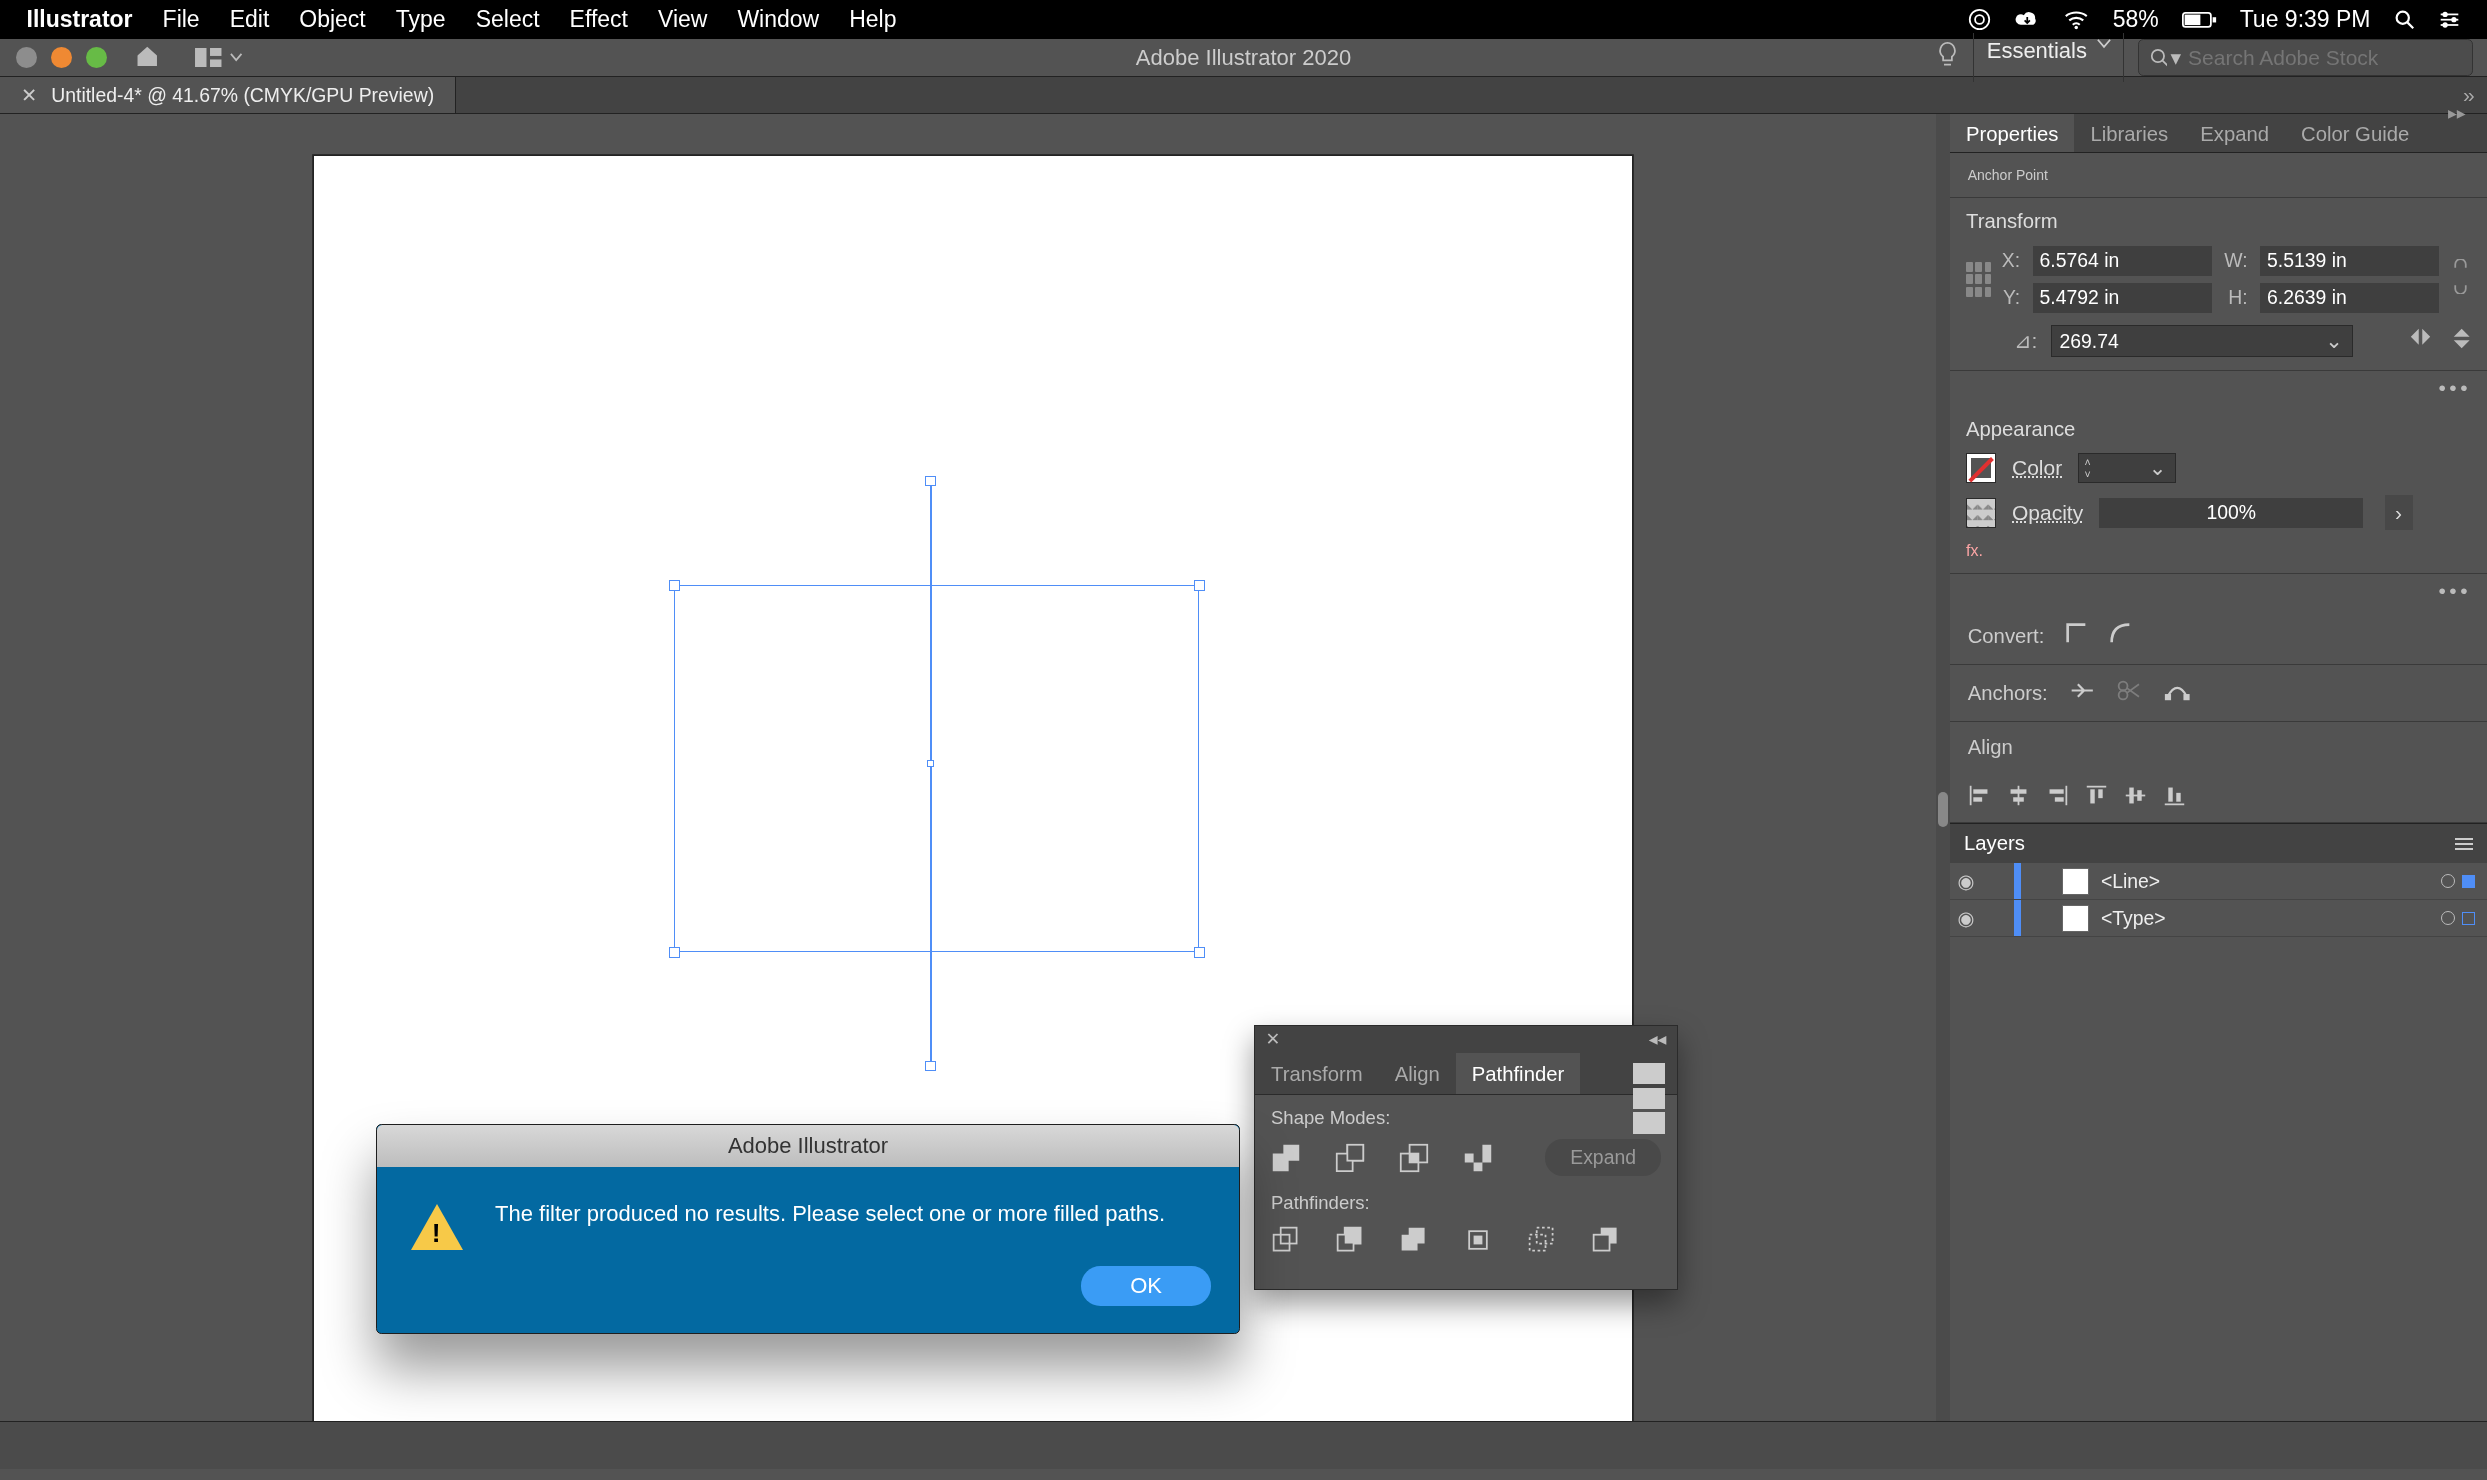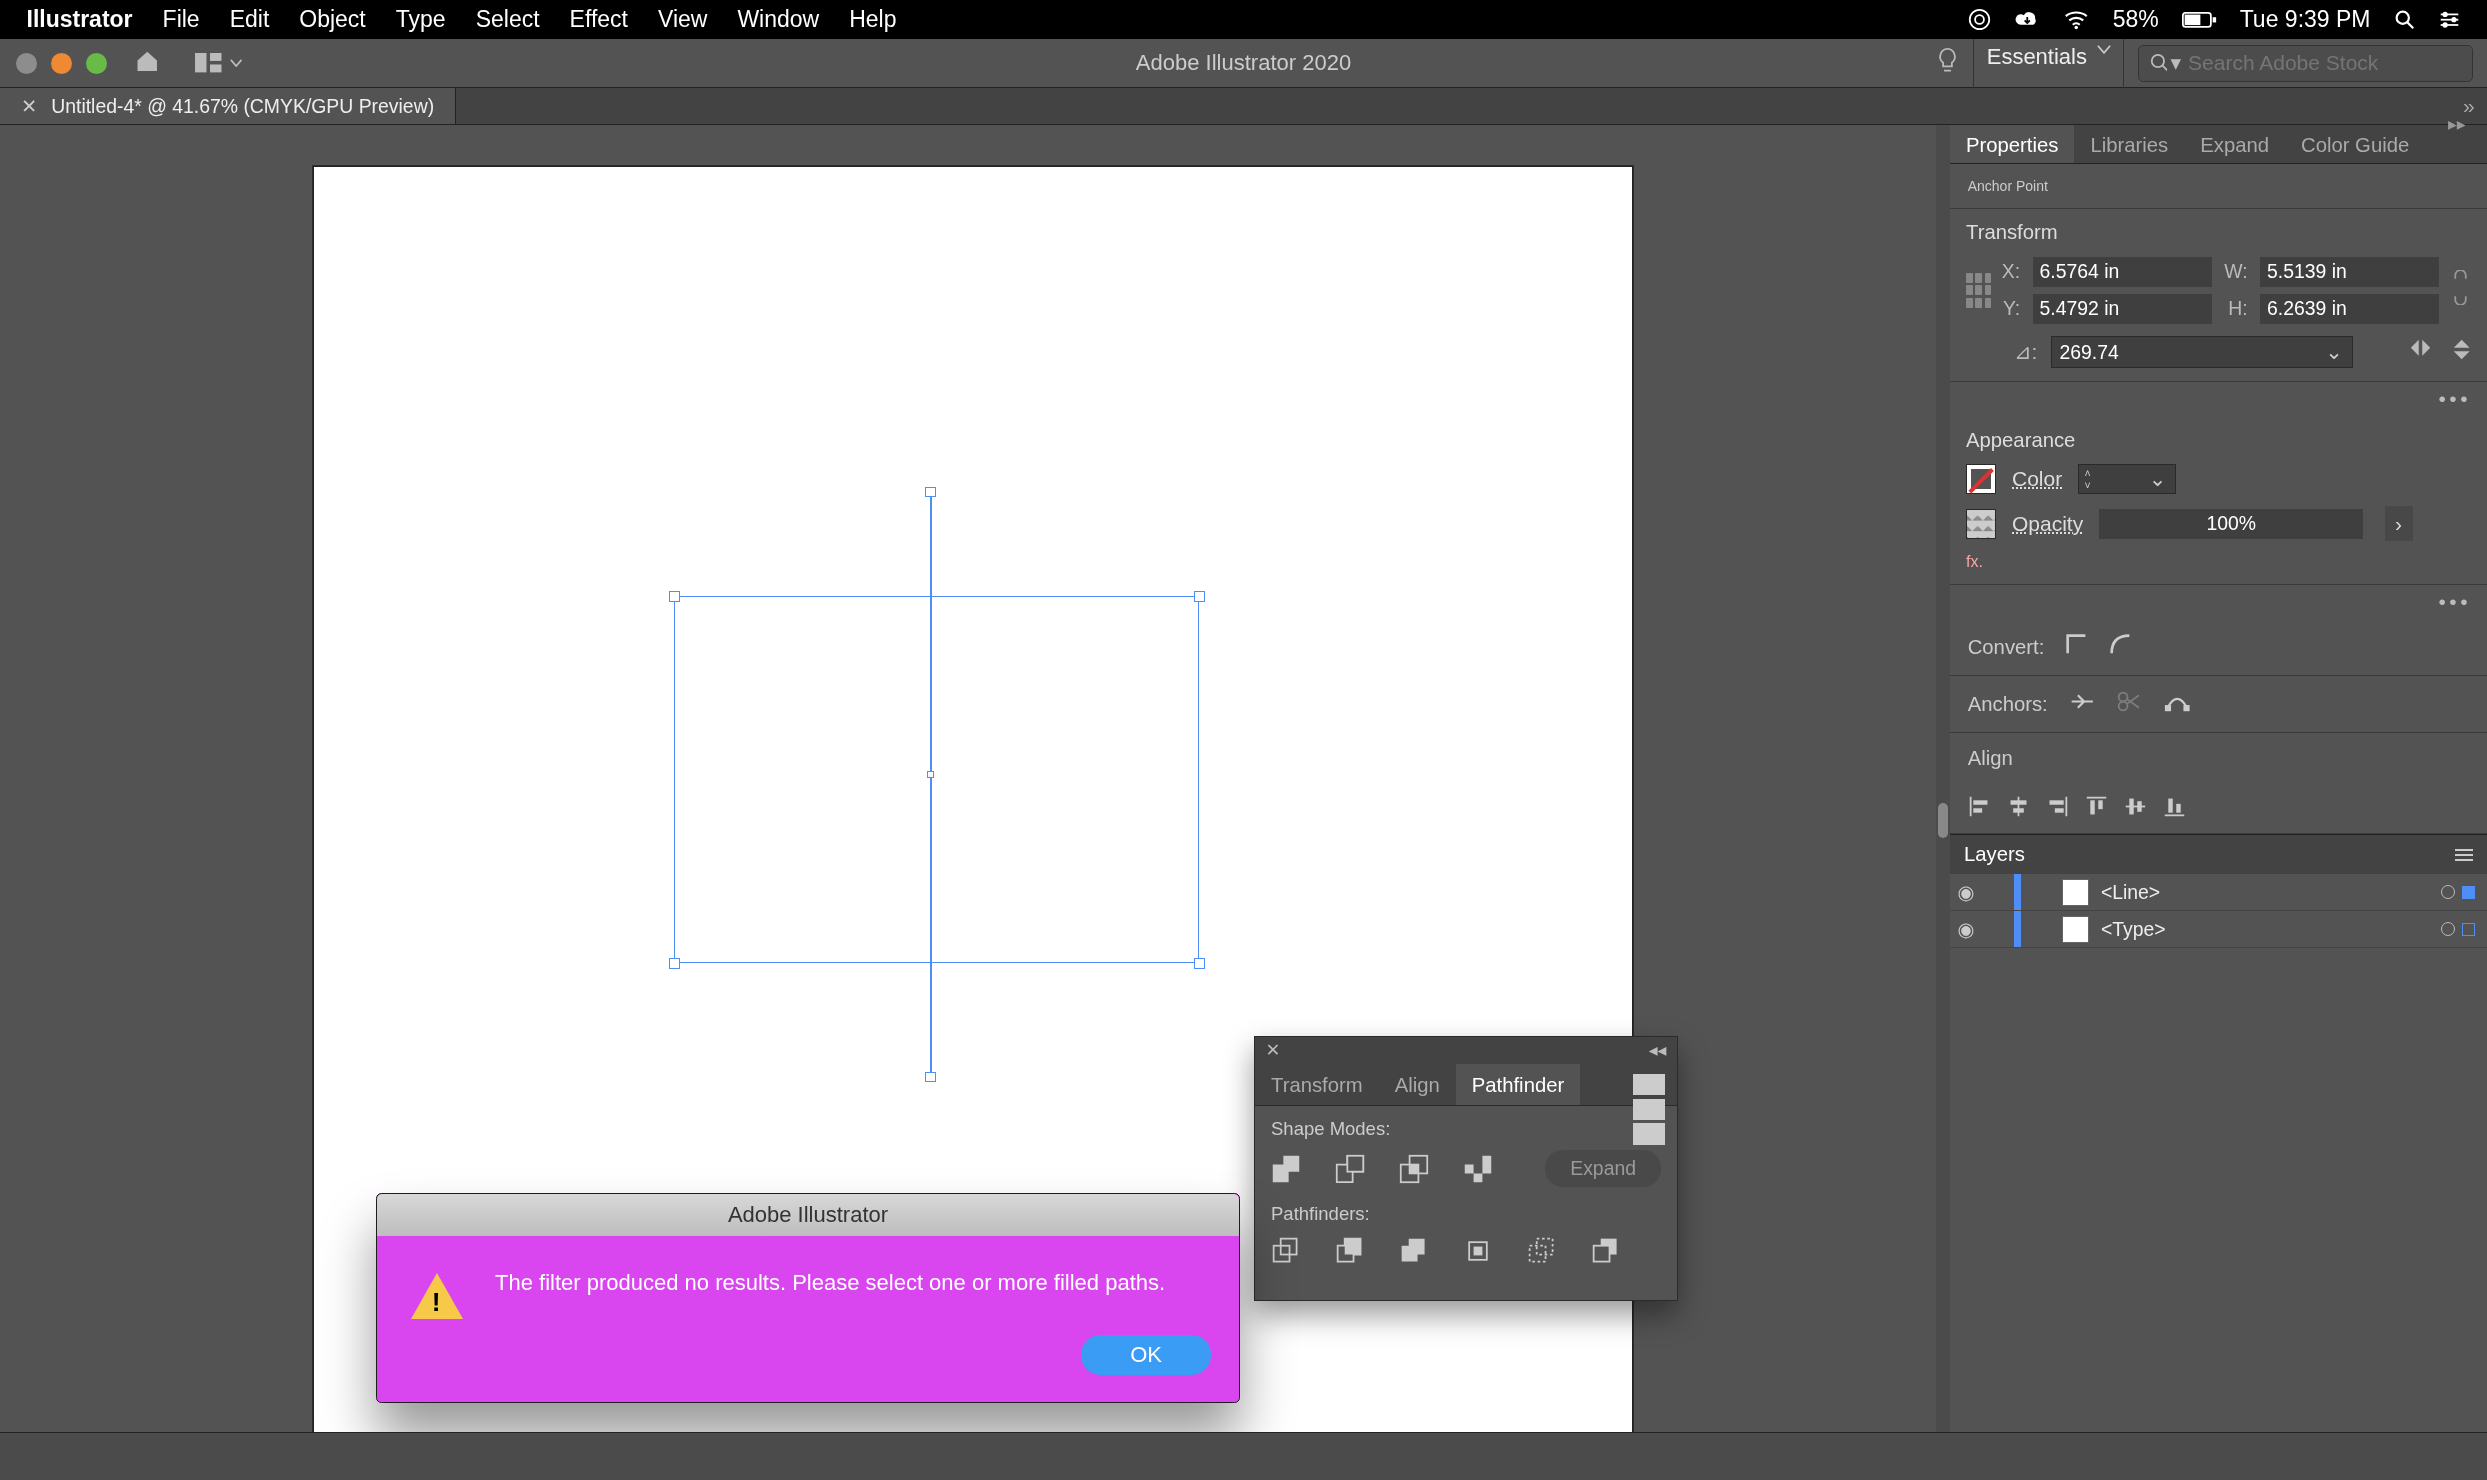--- a/index.html
+++ b/index.html
@@ -6,21 +6,21 @@
 html,body{width:2487px;height:1480px;background:#535353;overflow:hidden;color:#ddd;font-size:21px}
 
 
 .mac-bar{height:39px;background:#000;display:flex;align-items:center;justify-content:space-between;padding:0 26.5px;color:#fff;font-size:23px}
 .mac-bar .left{display:flex;gap:30px;align-items:center}
 .mac-bar .left span:first-child{font-weight:700}
 .mac-bar .right{display:flex;gap:23px;align-items:center}
 .mac-bar svg{display:block}
 
 
-.control-bar{height:49px;background:#535353;border-bottom:1.8px solid #222;display:flex;align-items:center;position:relative}
+.control-bar{height:38px;background:#535353;border-bottom:1.8px solid #222;display:flex;align-items:center;position:relative}
 .traffic{display:flex;gap:14px;padding-left:16px}
 .traffic .dot{width:21px;height:21px;border-radius:50%}
 .home-ico{margin-left:26.5px}
 .switch-ico{margin-left:35px;display:flex;align-items:center;gap:8.8px}
 .control-bar .title{position:absolute;left:50%;transform:translateX(-50%);color:#ccc;font-size:22px}
 .control-bar .right{display:flex;align-items:center;margin-left:auto;padding-right:14px;gap:14px}
 .workspace-btn{display:flex;align-items:flex-start;gap:10px;background:transparent;border:none;color:#eee;font-size:22px;padding:5.3px 12.4px;border-right:1.8px solid #333;border-left:1.8px solid #333;height:49px}
 .search-stock{display:flex;align-items:center;background:#4c4c4c;border:1.8px solid #333;height:37px;border-radius:5.3px;padding:0 10.6px;min-width:318px}
 .search-stock input{background:none;border:none;outline:none;color:#ccc;font-size:21px;margin-left:7px;width:100%}
 
@@ -126,21 +126,21 @@
 .pf-tabs span{padding:10.6px 16px;font-size:20.3px;color:#aaa}
 .pf-tabs span.active{background:#535353;color:#fff}
 .pf-tabs .menu{margin-left:auto;padding:10.6px 12.4px;color:#bbb}
 .pf-body{padding:12.4px 16px 17.7px}
 .pf-sub{color:#ccc;font-size:18.5px;margin-bottom:10.6px}
 .pf-row{display:flex;align-items:center;gap:34px;margin-bottom:16px}
 .pf-ico{width:30px;height:30px}
 .pf-expand{margin-left:auto;background:#494949;color:#9a9a9a;border:none;padding:7px 25px;font-size:19.4px;border-radius:17.7px}
 
 
-.alert{position:absolute;left:376px;top:1068px;width:864px;background:#d946ef;border:0.9px solid #1e1e1e;border-radius:5.3px;box-shadow:0 35px 53px rgba(0,0,0,.4)}
+.alert{position:absolute;left:376px;top:1010px;width:864px;background:#0369a1;border:0.9px solid #1e1e1e;border-radius:5.3px;box-shadow:0 35px 53px rgba(0,0,0,.4)}
 .alert-hdr{height:42px;background:linear-gradient(#d8d8d8,#bdbdbd);border-top-left-radius:5.3px;border-top-right-radius:5.3px;display:flex;align-items:center;justify-content:center;color:#333;font-size:22px}
 .alert-body{display:flex;gap:32px;padding:32px 34px 16px}
 .warn-tri{width:0;height:0;border-left:26.5px solid transparent;border-right:26.5px solid transparent;border-bottom:46px solid #f7c948;position:relative;margin-top:5.3px}
 .warn-tri::after{content:"!";position:absolute;left:-5.3px;top:14px;color:#000;font-weight:700;font-size:26.5px}
 .alert-msg{color:#fff;font-size:22px;line-height:1.4}
 .alert-btns{display:flex;justify-content:flex-end;padding:0 28px 26.5px}
 .ok-btn{background:#3a9cf5;color:#fff;border:none;font-size:22px;padding:7px 49px;border-radius:19.4px}
 
 .ham{display:flex;flex-direction:column;gap:3.5px}
 .ham span{width:17.7px;height:1.8px;background:#ccc}

